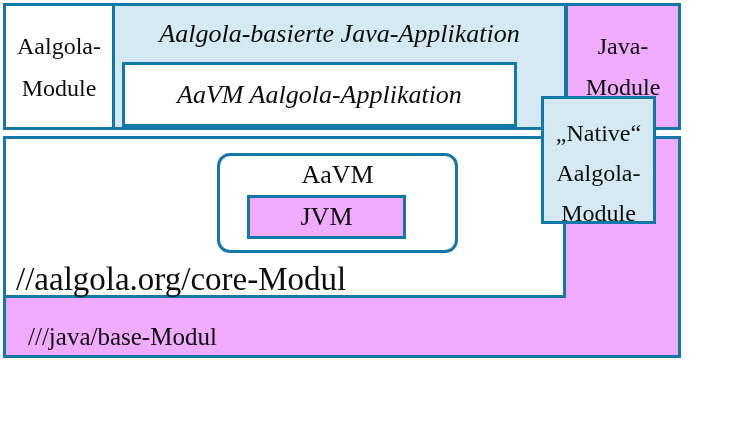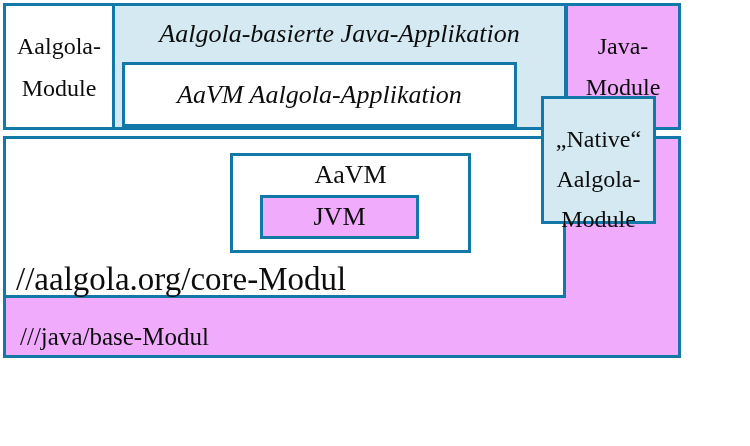--- a/index.html
+++ b/index.html
@@ -44,49 +44,49 @@
     left: 565px; top: 3px; width: 116px; height: 127px;
     display: flex; flex-direction: column; justify-content: center;
     text-align: center; font-size: 24px; line-height: 41px;
   }
 
   
   .base-module-box {
     left: 3px; top: 136px; width: 678px; height: 222px;
   }
   .base-module-label {
-    position: absolute; left: 14px; bottom: 4px;
+    position: absolute; left: 22px; bottom: 4px;
     font-size: 25px; line-height: 28px;
   }
   .core-module-box {
     left: 3px; top: 136px; width: 563px; height: 162px;
   }
   .core-module-label {
     position: absolute; left: 10px; bottom: 2px;
     font-size: 33px; line-height: 28px;
   }
   .aavm-box {
-    left: 230px; top: 153px; width: 241px; height: 100px;
+    left: 217px; top: 153px; width: 241px; height: 100px; border-radius: 13px;
   }
   .aavm-label {
     position: absolute; left: 0; top: 2px; width: 100%;
     text-align: center; font-size: 26px; line-height: 34px;
   }
   .jvm-box {
     left: 27px; top: 39px; width: 159px; height: 44px;
     display: flex; align-items: center; justify-content: center;
     font-size: 26px;
   }
 
   
   .native-module-box {
     left: 541px; top: 96px; width: 115px; height: 128px;
     z-index: 5;
     display: flex; flex-direction: column; justify-content: flex-start;
-    padding-top: 20px;
+    padding-top: 14px;
     text-align: center; font-size: 24px; line-height: 40px;
   }
   .label-line { display: block; }
 </style>
 </head>
 <body>
 
 <div class="canvas">
 
   <div class="box fill-white aalgola-module-box">

